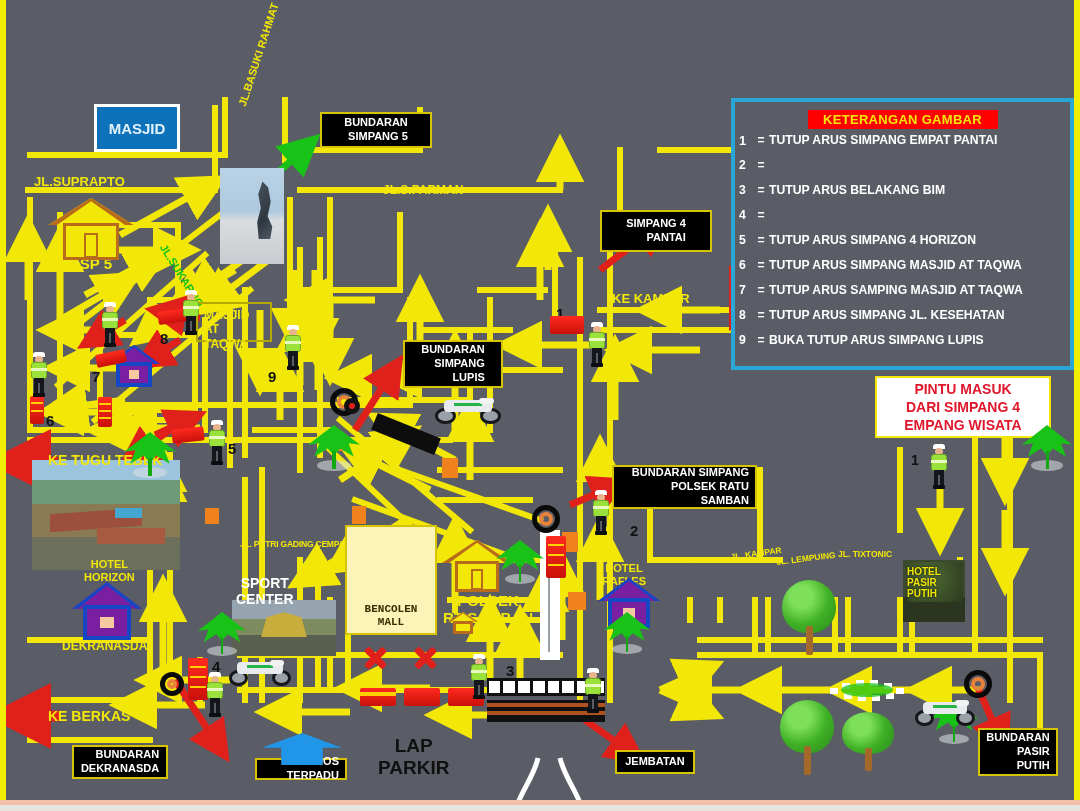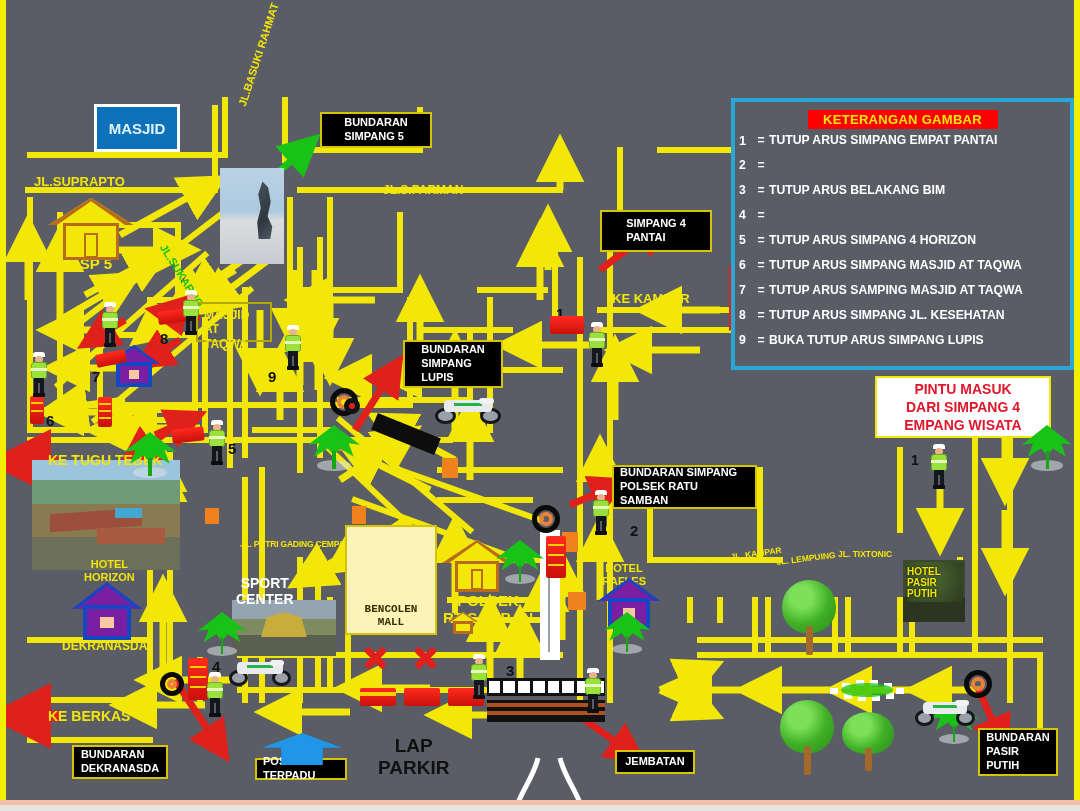--- a/index.html
+++ b/index.html
@@ -42,21 +42,21 @@
     position:absolute; z-index:20; color:#f2e706; font-weight:bold;
     font-size:13px; white-space:nowrap; line-height:1.15;
   }
   .lbl-white { color:#fff; }
   .lbl-black { color:#111; }
   .lbl-xs { font-size:9px; }
 
   
   .blackbox {
     position:absolute; z-index:22; background:#000; border:2px solid #d6c400;
-    color:#fff; font-weight:bold; font-size:11px; text-align:left;
+    color:#fff; font-weight:bold; font-size:11px; text-align:right;
     display:flex; align-items:center; justify-content:center;
     line-height:1.25; padding:3px 6px;
   }
   
   .whitebox {
     position:absolute; z-index:22; background:#fff; border:2px solid #f2e706;
     color:#e0162b; font-weight:bold; font-size:14px; text-align:center;
     display:flex; flex-direction:column; align-items:center; justify-content:center;
     line-height:1.3;
   }

